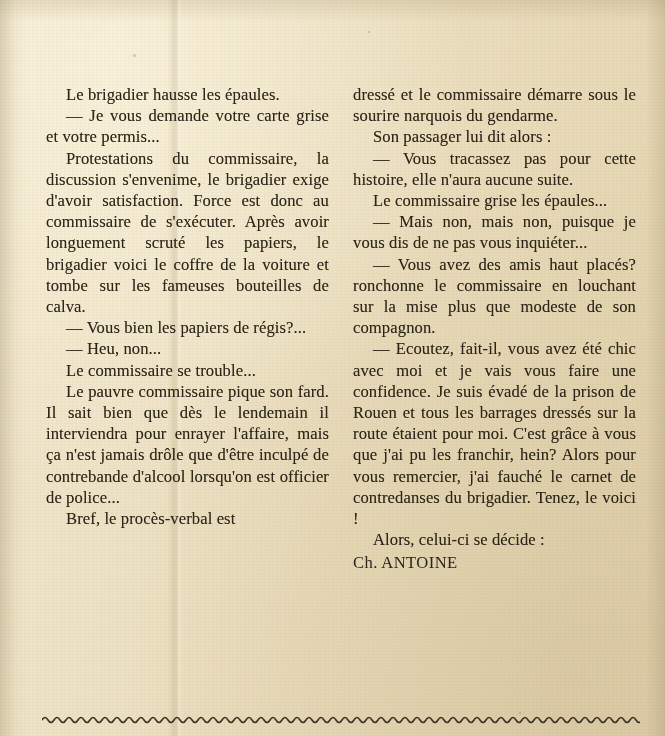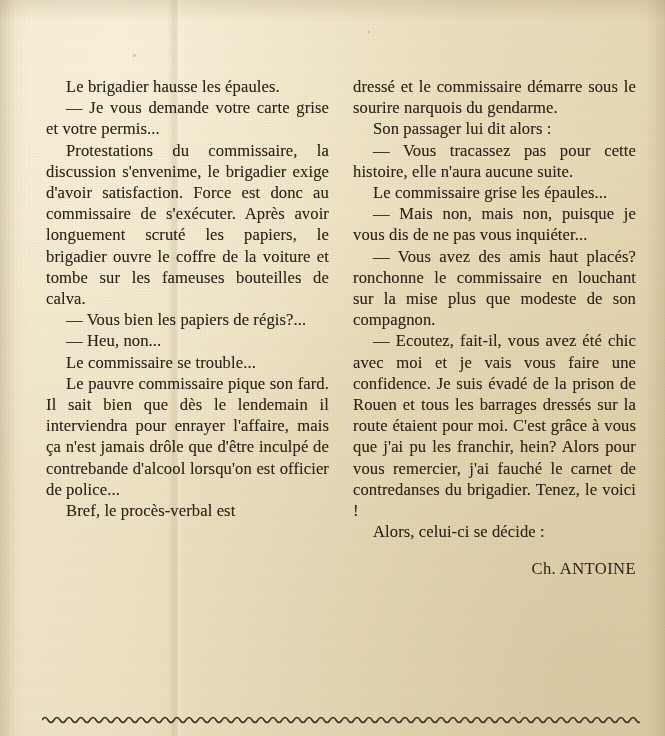--- a/index.html
+++ b/index.html
@@ -43,21 +43,21 @@
     pointer-events: none;
   }
   .speck {
     position: absolute;
     background: rgba(90,70,40,0.25);
     border-radius: 50%;
     pointer-events: none;
   }
   .columns {
     position: absolute;
-    top: 76px;
+    top: 84px;
     left: 46px;
     width: 590px;
     display: flex;
     gap: 24px;
   }
   .col {
     width: 283px;
   }
   p {
     margin: 0;
@@ -69,22 +69,22 @@
     letter-spacing: 0.1px;
     text-shadow: 0 0 0.6px rgba(60,45,20,0.35);
   }
   p.indent {
     text-indent: 20px;
   }
   p.noindent {
     text-indent: 0;
   }
   .signature {
-    margin-top: 16px;
-    text-align: right;
+    margin-top: 2px;
+    text-align: left;
     font-size: 16.6px;
     line-height: 21.2px;
     color: #2a2419;
     letter-spacing: 0.4px;
   }
   .rule {
     position: absolute;
     left: 42px;
     top: 714px;
     width: 598px;
@@ -135,21 +135,21 @@
 
   <div class="speck" style="left:133px; top:54px; width:3px; height:3px;"></div>
   <div class="speck" style="left:368px; top:31px; width:2px; height:2px;"></div>
   <div class="speck" style="left:519px; top:712px; width:2px; height:2px;"></div>
 
   <div class="columns">
 
     <div class="col">
       <p class="indent">Le brigadier hausse les épaules.</p>
       <p class="indent">— Je vous demande votre carte grise et votre permis...</p>
-      <p class="indent">Protestations du commissaire, la discussion s'envenime, le brigadier exige d'avoir satisfaction. Force est donc au commissaire de s'exécuter. Après avoir longuement scruté les papiers, le brigadier ouvre le coffre de la voiture et tombe sur les fameuses bouteilles de calva.</p>
+      <p class="indent">Protestations du commissaire, la discussion s'envenime, le brigadier exige d'avoir satisfaction. Force est donc au commissaire de s'exécuter. Après avoir longuement scruté les papiers, le brigadier voici le coffre de la voiture et tombe sur les fameuses bouteilles de calva.</p>
       <p class="indent">— Vous bien les papiers de régis?...</p>
       <p class="indent">— Heu, non...</p>
       <p class="indent">Le commissaire se trouble...</p>
       <p class="indent">Le pauvre commissaire pique son fard. Il sait bien que dès le lendemain il interviendra pour enrayer l'affaire, mais ça n'est jamais drôle que d'être inculpé de contrebande d'alcool lorsqu'on est officier de police...</p>
       <p class="indent">Bref, le procès-verbal est</p>
     </div>
 
     <div class="col">
       <p class="noindent">dressé et le commissaire démarre sous le sourire narquois du gendarme.</p>
       <p class="indent">Son passager lui dit alors :</p>

